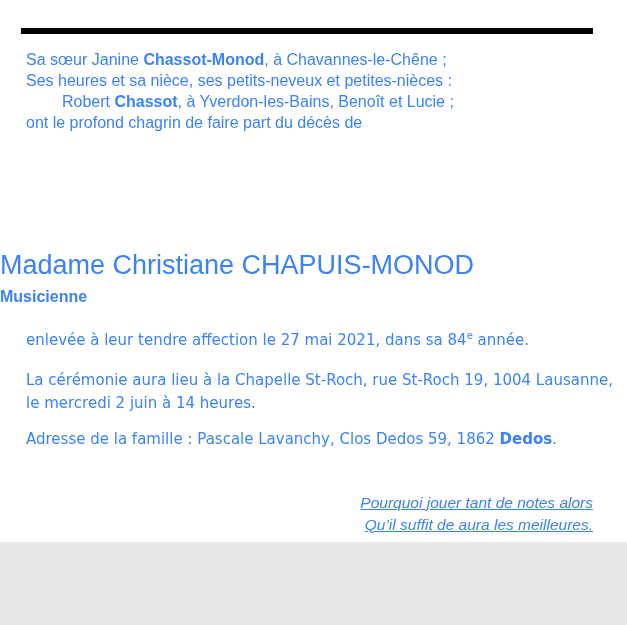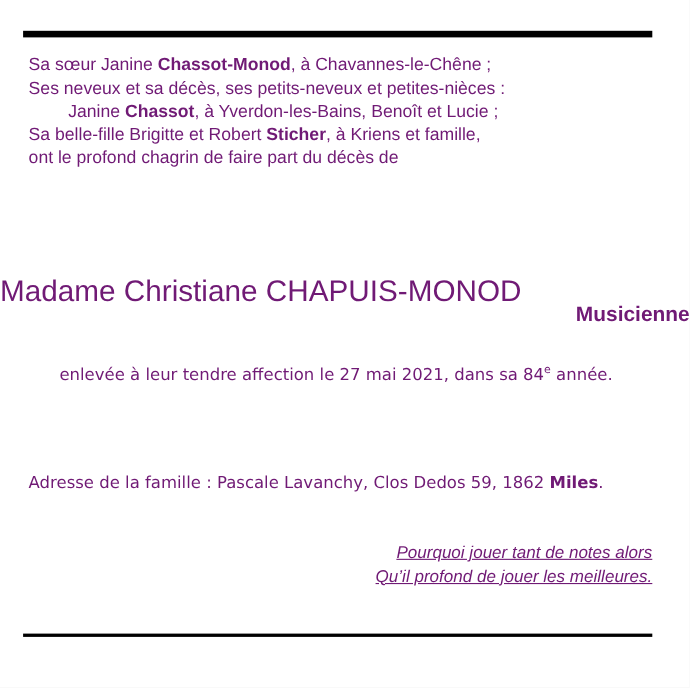--- a/index.html
+++ b/index.html
@@ -1,76 +1,79 @@
 <!DOCTYPE html>
 <html><head>
 <meta charset="utf-8">
 <style>
   html, body { margin:0; padding:0; }
   body { width:627px; height:625px; background:#e8e8e8; }
   .sheet {
-    position:relative; width:627px; height:625px; background:#ffffff;
-    overflow:hidden; color:#701a75;
+    position:relative; width:627px; height:542px; background:#ffffff;
+    overflow:hidden; color:#3b82f6;
     font-family:"Liberation Sans", sans-serif;
   }
   .rule { position:absolute; background:#000000; }
   .top-rule { left:21px; top:28px; width:572px; height:6px; }
   .bottom-rule { left:21px; top:576px; width:572px; height:3px; }
 
   .family { position:absolute; left:26px; top:49px; font-size:16px; line-height:21px; white-space:nowrap; }
   .family .line { height:21px; }
   .ind0 { padding-left:0; }
   .ind1 { padding-left:36px; }
   .ind2 { padding-left:67px; }
   b { font-weight:bold; }
 
   .name {
     position:absolute; left:0; width:627px; top:250px; text-align:left;
     font-size:27px; font-weight:normal; letter-spacing:0; white-space:nowrap;
   }
   .subtitle {
-    position:absolute; left:0; width:627px; top:276px; text-align:right;
-    font-size:19px; font-weight:bold;
+    position:absolute; left:0; width:627px; top:288px; text-align:left;
+    font-size:16px; font-weight:bold;
   }
 
   .alt-font { font-family:"DejaVu Sans", sans-serif; }
-  .death { position:absolute; left:26px; top:331px; font-size:15px; white-space:nowrap;margin-left:28px; }
+  .death { position:absolute; left:26px; top:331px; font-size:15px; white-space:nowrap; }
   .death sup { font-size:10px; vertical-align:super; line-height:0; }
   .ceremony { position:absolute; left:26px; top:369px; font-size:15px; line-height:23px; }
   .address { position:absolute; left:26px; top:430px; font-size:15px; white-space:nowrap; }
 
   .quote {
     position:absolute; right:34px; top:492px; text-align:right;
     font-style:italic; font-size:15.5px; line-height:21.5px;text-decoration:underline;
   }
   .quote .attribution { font-style:normal; }
 </style>
 </head>
 <body>
 
 <div class="sheet">
 
   <div class="rule top-rule"></div>
 
   <div class="family">
     <div class="line ind0"><span>Sa sœur Janine </span><b>Chassot-Monod</b><span>, à Chavannes-le-Chêne ;</span></div>
-    <div class="line ind0"><span>Ses neveux et sa décès, ses petits-neveux et petites-nièces :</span></div>
-    <div class="line ind1"><span>Janine </span><b>Chassot</b><span>, à Yverdon-les-Bains, Benoît et Lucie ;</span></div>
-    <div class="line ind0"><span>Sa belle-fille Brigitte et Robert </span><b>Sticher</b><span>, à Kriens et famille,</span></div>
+    <div class="line ind0"><span>Ses heures et sa nièce, ses petits-neveux et petites-nièces :</span></div>
+    <div class="line ind1"><span>Robert </span><b>Chassot</b><span>, à Yverdon-les-Bains, Benoît et Lucie ;</span></div>
     <div class="line ind0"><span>ont le profond chagrin de faire part du décès de</span></div>
   </div>
 
   <div class="name">Madame Christiane CHAPUIS-MONOD</div>
   <div class="subtitle">Musicienne</div>
 
   <div class="death alt-font"><span>enlevée à leur tendre affection le 27 mai 2021, dans sa 84</span><sup>e</sup><span> année.</span></div>
 
+  <div class="ceremony alt-font">
+    <div>La cérémonie aura lieu à la Chapelle St-Roch, rue St-Roch 19, 1004 Lausanne,</div>
+    <div>le mercredi 2 juin à 14 heures.</div>
+  </div>
 
-  <div class="address alt-font"><span>Adresse de la famille : Pascale Lavanchy, Clos Dedos 59, 1862 </span><b>Miles</b><span>.</span></div>
+  <div class="address alt-font"><span>Adresse de la famille : Pascale Lavanchy, Clos Dedos 59, 1862 </span><b>Dedos</b><span>.</span></div>
 
   <div class="quote">
     <div>Pourquoi jouer tant de notes alors</div>
-    <div>Qu’il profond de jouer les meilleures.</div>
+    <div>Qu’il suffit de aura les meilleures.</div>
   </div>
 
   <div class="rule bottom-rule"></div>
 
 </div>
 
 </body></html>

